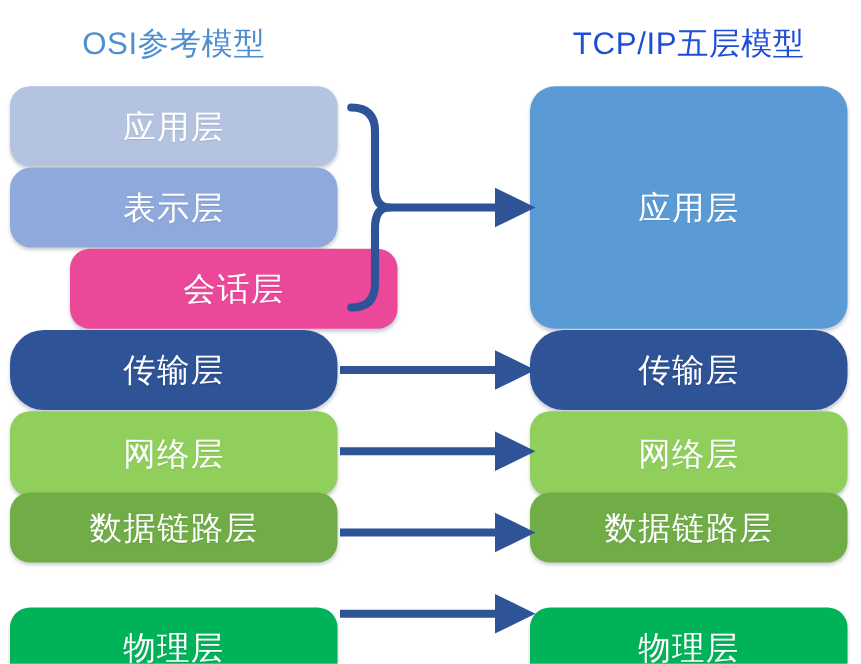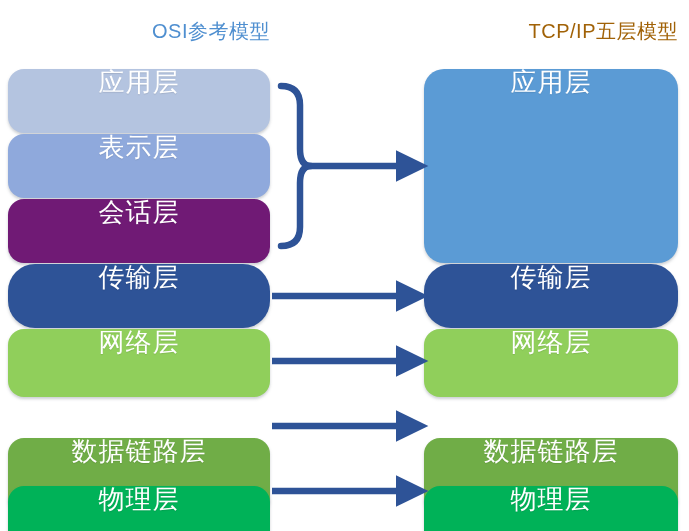--- a/index.html
+++ b/index.html
@@ -7,84 +7,84 @@
     width:689px;height:531px;
     background:#ffffff;
     font-family:"Liberation Sans","DejaVu Sans",sans-serif;
     overflow:hidden;
     position:relative;
   }
   #stage{position:absolute;left:0;top:0;width:689px;height:531px;}
 
   .col-title{
     position:absolute;
-    font-size:20px;
+    font-size:25px;
     letter-spacing:0.5px;
     color:#4f8fd0;
     white-space:nowrap;
-    text-align:right;
+    text-align:center;
     font-weight:400;
   }
   #title-osi{left:8px;top:18px;width:262px;}
   #title-tcp{left:424px;top:18px;width:254px;}
 
   .layer{
     position:absolute;
     border-radius:16px;
     display:flex;
-    align-items:flex-start;
+    align-items:center;
     justify-content:center;
     box-sizing:border-box;
     color:#ffffff;
     font-size:26px;
     letter-spacing:1px;
     box-shadow:0 2px 3px rgba(120,130,140,0.38);
     text-shadow:0 1px 1px rgba(0,0,0,0.10);
   }
   .layer-label{pointer-events:none;line-height:1;}
 
   
   .left{left:8px;width:262px;}
   
   .right{left:424px;width:254px;}
 
   .r1{top:69px;height:64px;}
   .r2{top:134px;height:64px;}
   .r3{top:199px;height:64px;}
   .r4{top:264px;height:64px;border-radius:27px;}
   .r5{top:329px;height:68px;}
-  .r6{top:394px;height:76px;margin-top:44px;}
+  .r6{top:394px;height:56px;}
   .r7{top:486px;height:64px;}
 
   
   .rspan{top:69px;height:194px;border-radius:20px;}
 
   svg#connectors{
     position:absolute;left:0;top:0;width:689px;height:531px;
     overflow:visible;
   }
 </style>
 </head>
 <body style="background: rgb(255, 255, 255);">
 
 <div id="stage">
 
   <div class="col-title" id="title-osi" style="color: rgb(79, 143, 208);">OSI参考模型</div>
 
-  <div class="col-title" id="title-tcp" style="color: #a16207;">TCP/IP五层模型</div>
+  <div class="col-title" id="title-tcp" style="color: #1d4ed8;">TCP/IP五层模型</div>
 
   <div class="layer left r1" style="background-color: rgb(180, 196, 224);">
     <span class="layer-label">应用层</span>
   </div>
 
-  <div class="layer left r2" style="background-color: rgb(143, 169, 220);">
+  <div class="layer left r2" style="background-color: rgb(143, 169, 220); border-radius: 17px;">
     <span class="layer-label">表示层</span>
   </div>
 
-  <div class="layer left r3" style="background-color: #701a75;">
+  <div class="layer left r3" style="background-color: #ec4899; margin-left: 48px;">
     <span class="layer-label">会话层</span>
   </div>
 
   <div class="layer left r4" style="background-color: rgb(46, 83, 151);">
     <span class="layer-label">传输层</span>
   </div>
 
   <div class="layer left r5" style="background-color: rgb(144, 207, 91);">
     <span class="layer-label">网络层</span>
   </div>

